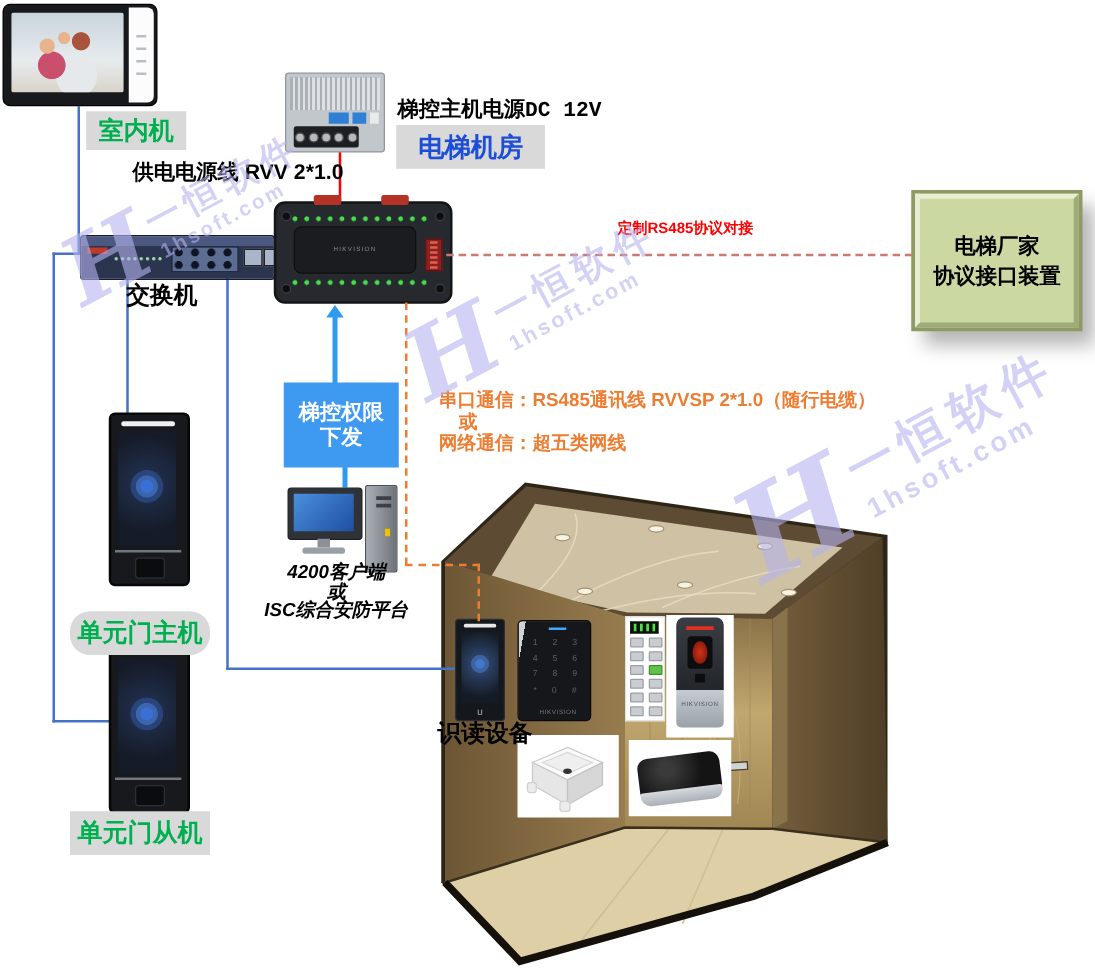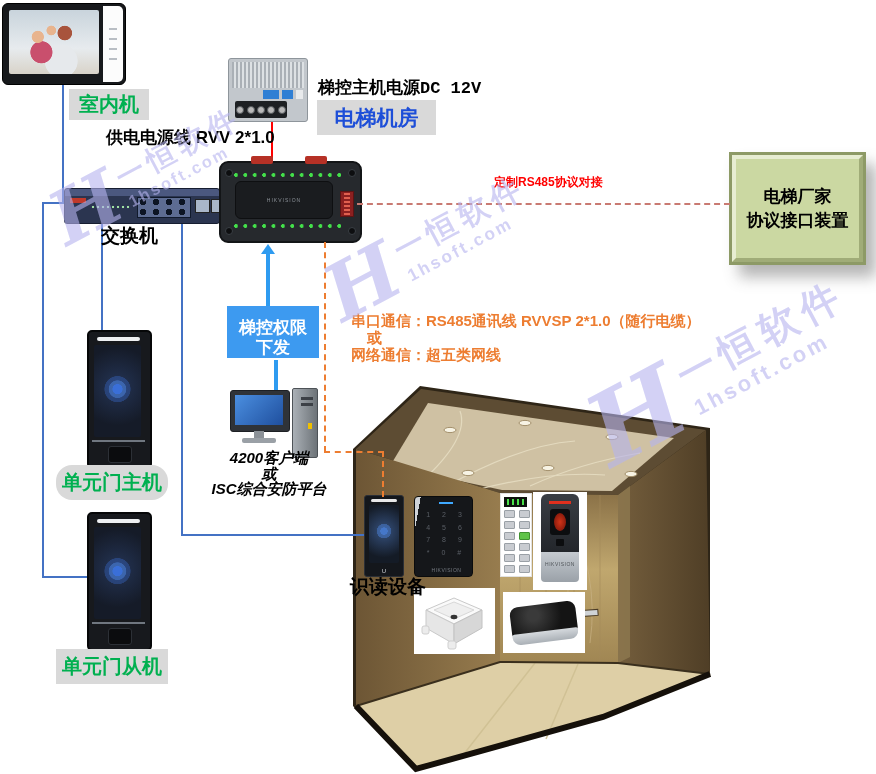--- a/index.html
+++ b/index.html
@@ -312,21 +312,21 @@
   </div>
 
   <div class="txt" style="left:494px;top:174px;font-size:12px;color:#ff0000;">定制RS485协议对接</div>
   <div class="vendor">
     <div class="vendor-inner">
       <span>电梯厂家</span>
       <span>协议接口装置</span>
     </div>
   </div>
 
-  <div class="badge" style="left:227px;top:306px;width:92px;height:52px;font-size:17px;line-height:20px;justify-content:flex-end;">
+  <div class="badge" style="left:227px;top:306px;width:92px;height:68px;font-size:17px;line-height:20px;">
     <span>梯控权限</span>
     <span>下发</span>
   </div>
   <div class="pc">
     <div class="mon">
         <div class="scr"></div>
       </div>
     <div class="neck"></div>
       <div class="base"></div>
     <div class="tower">
@@ -346,21 +346,21 @@
     <span style="margin-left:16px;">或</span><br>
     <span>网络通信：超五类网线</span>
   </div>
 
   <div class="doorunit" style="top:330px;">
     <div class="bar"></div>
       <div class="scr"></div>
       <div class="div"></div>
     <div class="fp"></div>
   </div>
-  <div class="pill green" style="left:56px;top:465px;width:112px;height:35px;border-radius:16px;">
+  <div class="pill green" style="left:56px;top:489px;width:112px;height:35px;border-radius:16px;">
       <span>单元门主机</span>
     </div>
   <div class="doorunit" style="top:512px;">
     <div class="bar"></div>
       <div class="scr"></div>
       <div class="div"></div>
     <div class="fp"></div>
   </div>
   <div class="pill green" style="left:56px;top:649px;width:112px;height:35px;">
       <span>单元门从机</span>

